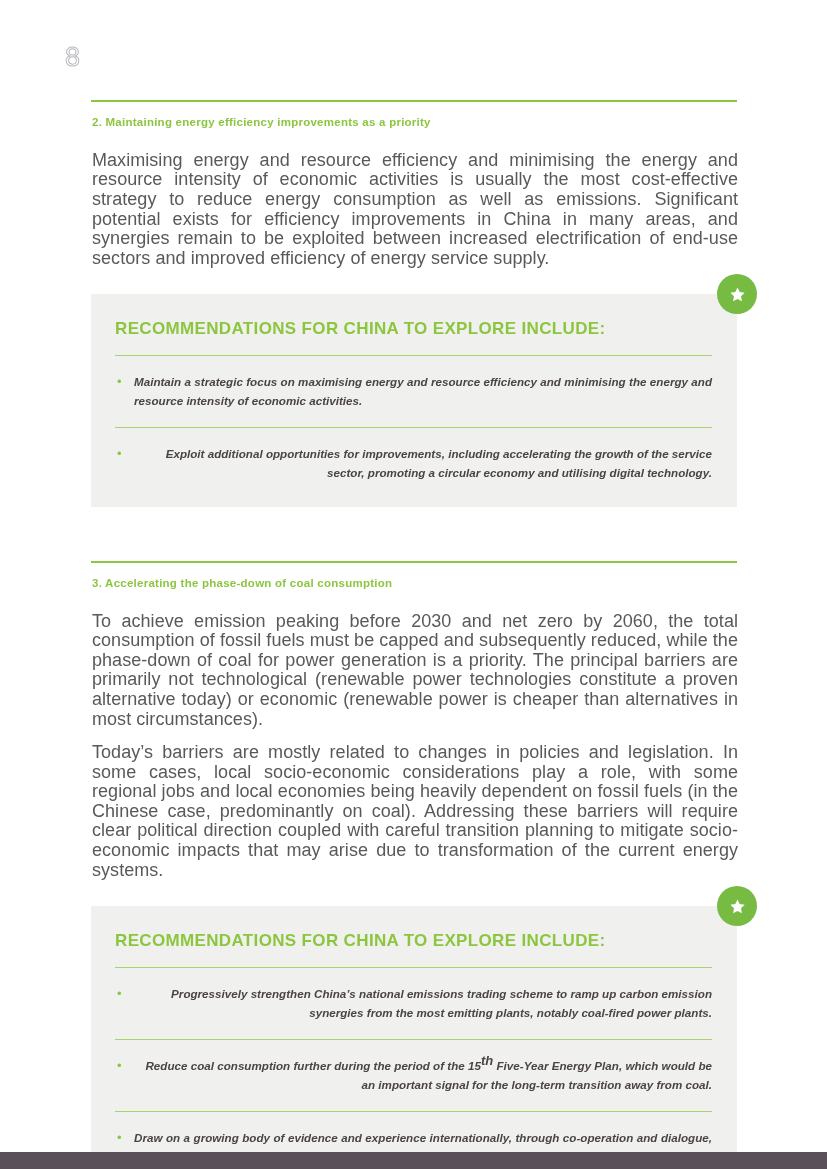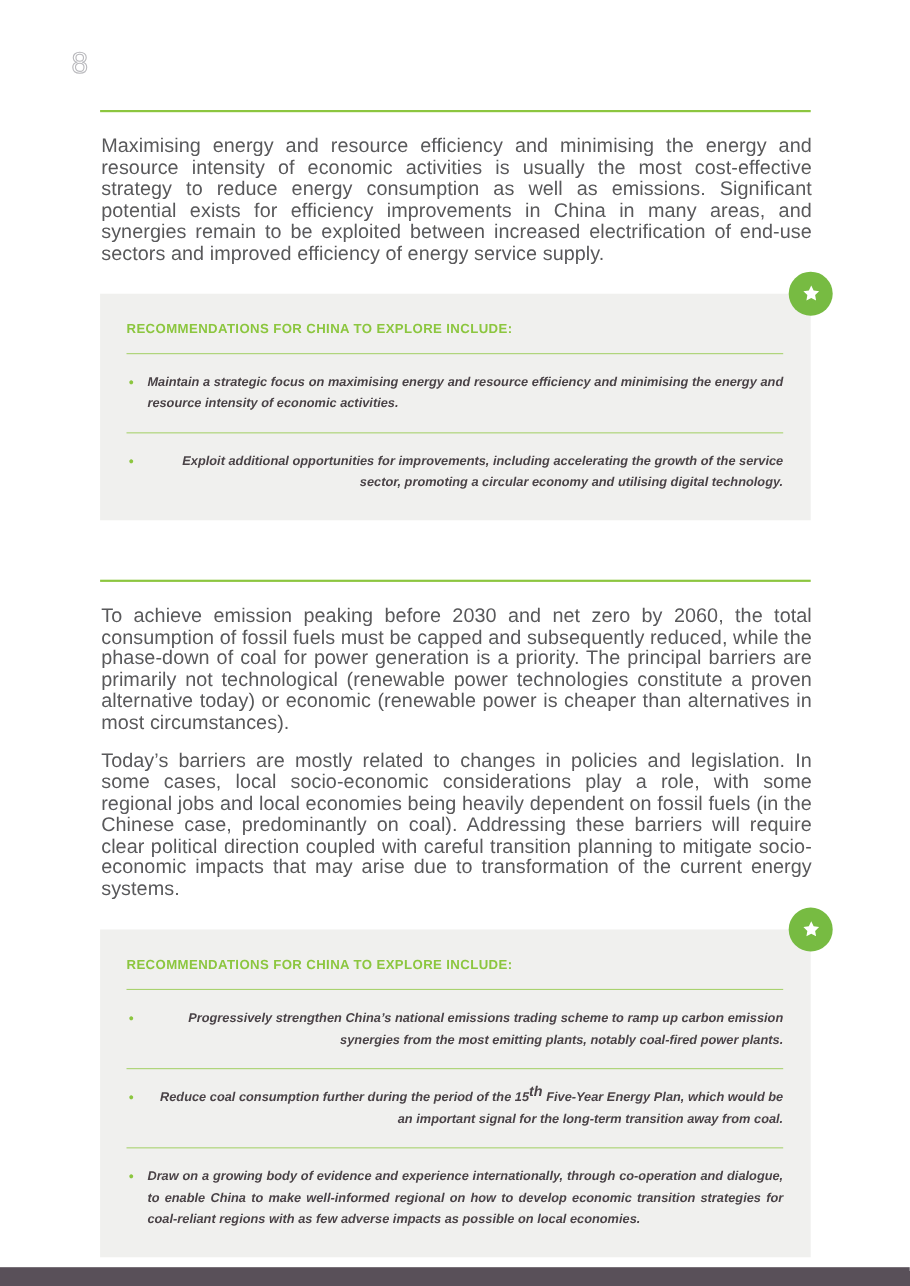--- a/index.html
+++ b/index.html
@@ -79,21 +79,21 @@
     margin-top: 26px;
   }
   .rec-box {
     background: #f0f0ee;
     padding: 25px 24px 24px 24px;
     box-sizing: border-box;
     width: 646px;
   }
   .rec-title {
     color: #8cc63f;
-    font-size: 12px;
+    font-size: 17px;
     font-weight: bold;
     letter-spacing: 0.35px;
     margin: 0 0 0 0;
     line-height: 1.2;
   }
   .rec-sep {
     height: 1px;
     background: #a9d26f;
     margin: 15px 0 0 0;
     width: 597px;
@@ -159,20 +159,21 @@
 <body>
 
 <div class="page">
 
   <div class="page-number">8</div>
 
   <div class="content">
 
     <div>
       <div class="section-rule"></div>
+      <h2 class="section-heading">2. Maintaining energy efficiency improvements as a priority</h2>
       <p class="body-text">Maximising energy and resource efficiency and minimising the energy and resource intensity of economic activities is usually the most cost-effective strategy to reduce energy consumption as well as emissions. Significant potential exists for efficiency improvements in China in many areas, and synergies remain to be exploited between increased electrification of end-use sectors and improved efficiency of energy service supply.</p>
 
       <div class="rec-wrap">
         <div class="star-badge">
           <svg width="17" height="17" viewBox="0 0 24 24" aria-hidden="true">
             <polygon points="12,2.2 15.1,8.6 22.1,9.6 17.0,14.5 18.2,21.5 12,18.2 5.8,21.5 7.0,14.5 1.9,9.6 8.9,8.6" fill="#ffffff"></polygon>
           </svg>
         </div>
         <div class="rec-box">
           <div class="rec-title">RECOMMENDATIONS FOR CHINA TO EXPLORE INCLUDE:</div>
@@ -188,20 +189,21 @@
           <div class="rec-item">
             <span class="rec-bullet">•</span>
             <span class="rec-text nojust">Exploit additional opportunities for improvements, including accelerating the growth of the service sector, promoting a circular economy and utilising digital technology.</span>
           </div>
         </div>
       </div>
     </div>
 
     <div style="margin-top:54px;">
       <div class="section-rule"></div>
+      <h2 class="section-heading">3. Accelerating the phase-down of coal consumption</h2>
       <p class="body-text">To achieve emission peaking before 2030 and net zero by 2060, the total consumption of fossil fuels must be capped and subsequently reduced, while the phase-down of coal for power generation is a priority. The principal barriers are primarily not technological (renewable power technologies constitute a proven alternative today) or economic (renewable power is cheaper than alternatives in most circumstances).</p>
       <p class="body-text tight">Today’s barriers are mostly related to changes in policies and legislation. In some cases, local socio-economic considerations play a role, with some regional jobs and local economies being heavily dependent on fossil fuels (in the Chinese case, predominantly on coal). Addressing these barriers will require clear political direction coupled with careful transition planning to mitigate socio-economic impacts that may arise due to transformation of the current energy systems.</p>
 
       <div class="rec-wrap">
         <div class="star-badge">
           <svg width="17" height="17" viewBox="0 0 24 24" aria-hidden="true">
             <polygon points="12,2.2 15.1,8.6 22.1,9.6 17.0,14.5 18.2,21.5 12,18.2 5.8,21.5 7.0,14.5 1.9,9.6 8.9,8.6" fill="#ffffff"></polygon>
           </svg>
         </div>
         <div class="rec-box">

